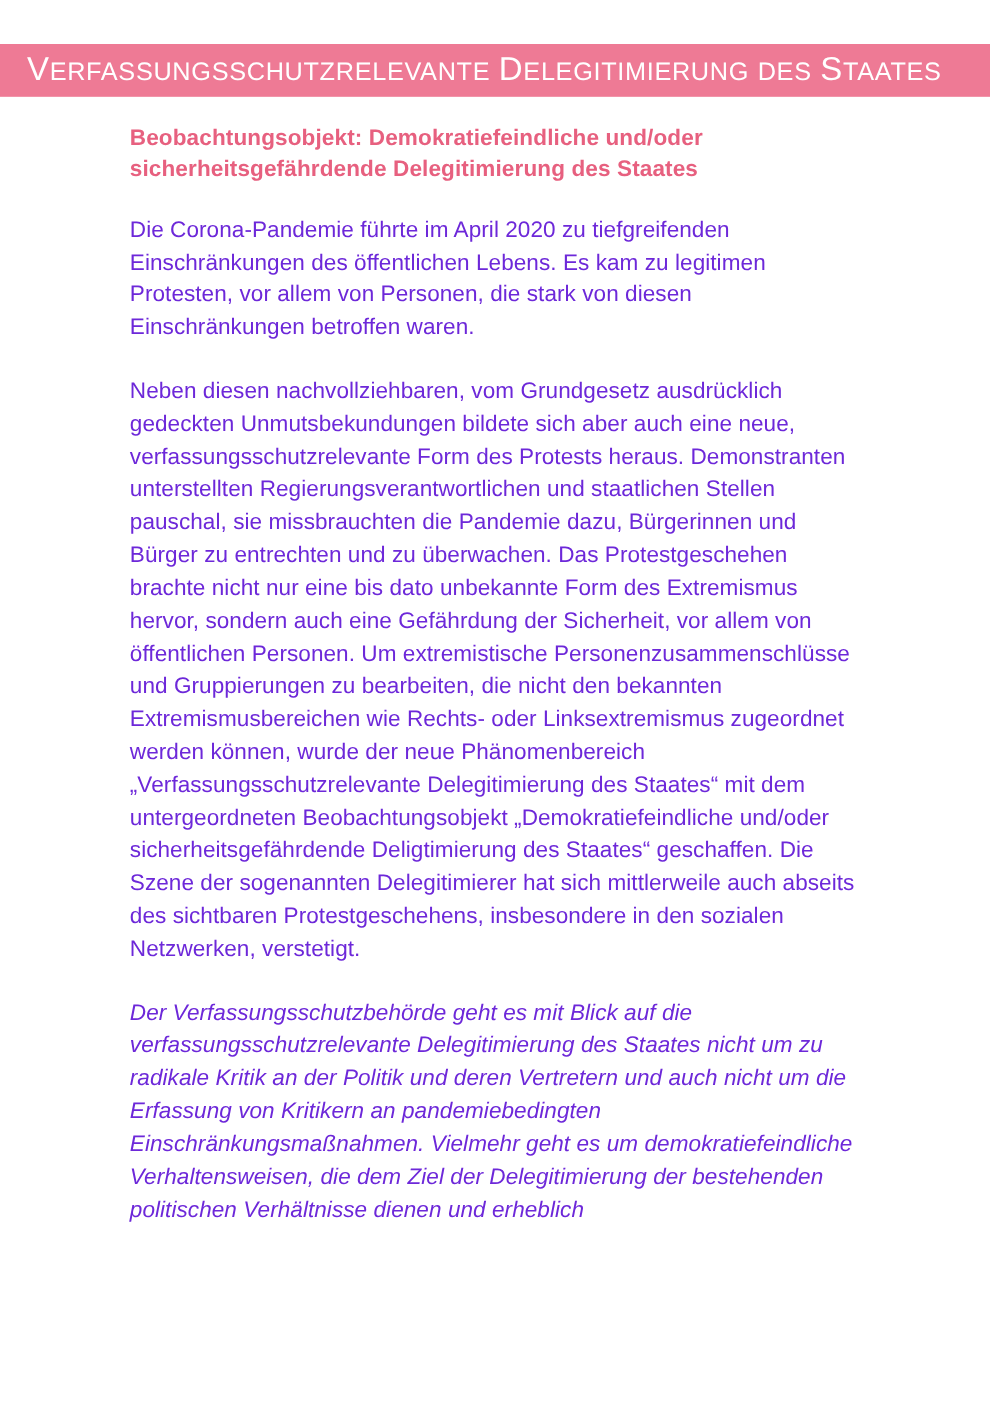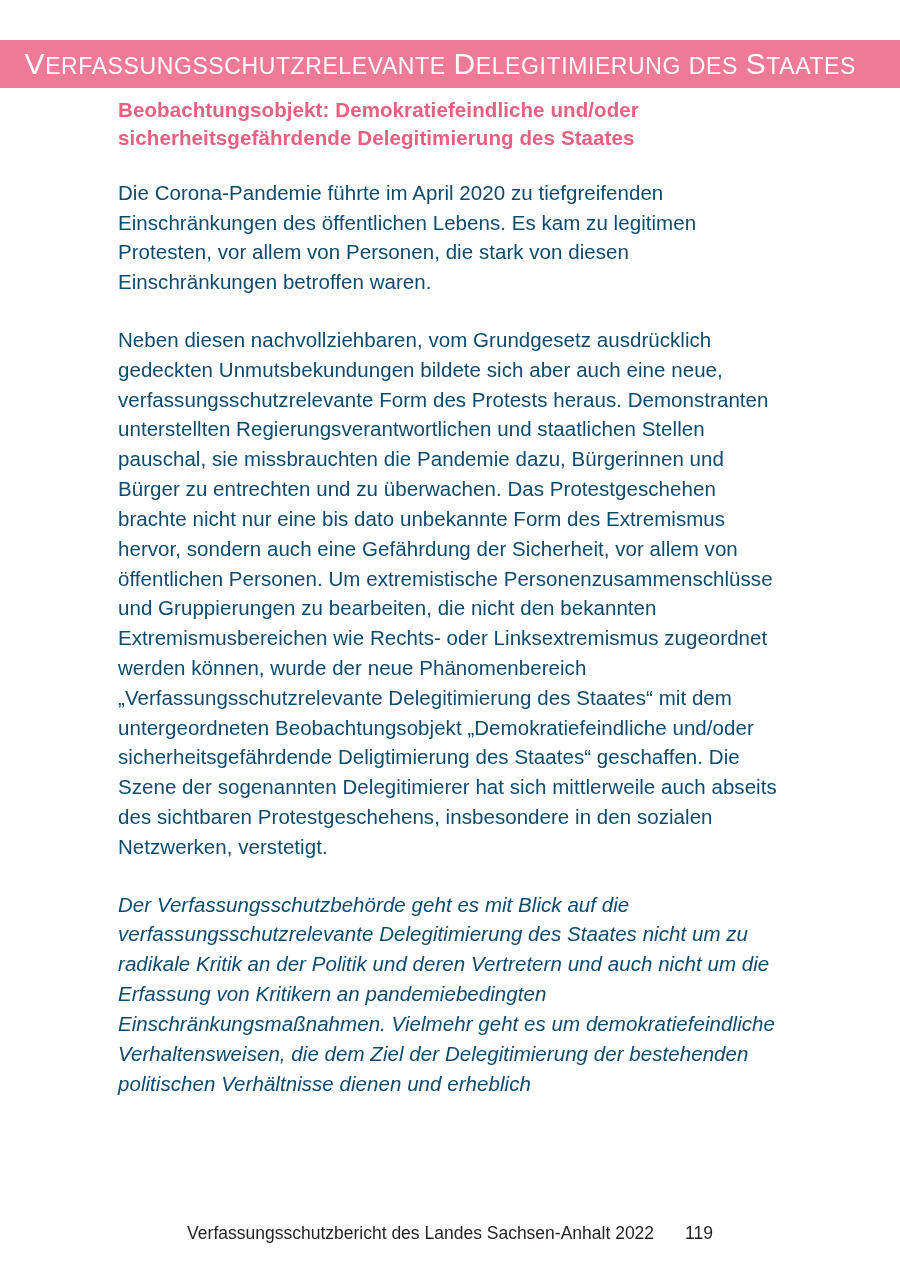--- a/index.html
+++ b/index.html
@@ -42,39 +42,39 @@
     letter-spacing: 0.6px;
     white-space: nowrap;
     font-weight: 400;
   }
   
   .header-title .cap { font-size: 30px; }
   .header-title .sc { font-size: 23px; }
 
   .content {
     position: absolute;
-    top: 96px;
+    top: 112px;
     left: 118px;
     width: 662px;
   }
 
   h2.section-heading {
     margin: 0 0 26px 0;
     font-size: 20.5px;
     line-height: 1.36;
     font-weight: bold;
     color: #e7607f;
     letter-spacing: 0.1px;
   }
 
   p.body-par {
     margin: 0 0 28px 0;
     font-size: 20.5px;
     line-height: 1.455;
-    color: #0c4a6e;
+    color: #6d28d9;
     letter-spacing: 0.05px;
   }
   p.body-par:last-child { margin-bottom: 0; font-style: italic; }
 
   .footer {
     position: absolute;
     bottom: 32px;
     left: 0;
     width: 900px;
     text-align: center;
@@ -105,18 +105,14 @@
   <div class="content">
 
     <h2 class="section-heading">Beobachtungsobjekt: Demokratiefeindliche und/oder sicherheitsgefährdende Delegitimierung des Staates</h2>
 
     <p class="body-par">Die Corona-Pandemie führte im April 2020 zu tiefgreifenden Einschränkungen des öffentlichen Lebens. Es kam zu legitimen Protesten, vor allem von Personen, die stark von diesen Einschränkungen betroffen waren.</p>
     <p class="body-par">Neben diesen nachvollziehbaren, vom Grundgesetz ausdrücklich gedeckten Unmutsbekundungen bildete sich aber auch eine neue, verfassungsschutzrelevante Form des Protests heraus. Demonstranten unterstellten Regierungsverantwortlichen und staatlichen Stellen pauschal, sie missbrauchten die Pandemie dazu, Bürgerinnen und Bürger zu entrechten und zu überwachen. Das Protestgeschehen brachte nicht nur eine bis dato unbekannte Form des Extremismus hervor, sondern auch eine Gefährdung der Sicherheit, vor allem von öffentlichen Personen. Um extremistische Personenzusammenschlüsse und Gruppierungen zu bearbeiten, die nicht den bekannten Extremismusbereichen wie Rechts- oder Linksextremismus zugeordnet werden können, wurde der neue Phänomenbereich „Verfassungsschutzrelevante Delegitimierung des Staates“ mit dem untergeordneten Beobachtungsobjekt „Demokratiefeindliche und/oder sicherheitsgefährdende Deligtimierung des Staates“ geschaffen. Die Szene der sogenannten Delegitimierer hat sich mittlerweile auch abseits des sichtbaren Protestgeschehens, insbesondere in den sozialen Netzwerken, verstetigt.</p>
     <p class="body-par">Der Verfassungsschutzbehörde geht es mit Blick auf die verfassungsschutzrelevante Delegitimierung des Staates nicht um zu radikale Kritik an der Politik und deren Vertretern und auch nicht um die Erfassung von Kritikern an pandemiebedingten Einschränkungsmaßnahmen. Vielmehr geht es um demokratiefeindliche Verhaltensweisen, die dem Ziel der Delegitimierung der bestehenden politischen Verhältnisse dienen und erheblich</p>
 
   </div>
 
-  <div class="footer">
-    <span class="footer-text">Verfassungsschutzbericht des Landes Sachsen-Anhalt 2022</span>
-    <span class="page-number">119</span>
-  </div>
 
 </div>
 
 </body></html>

